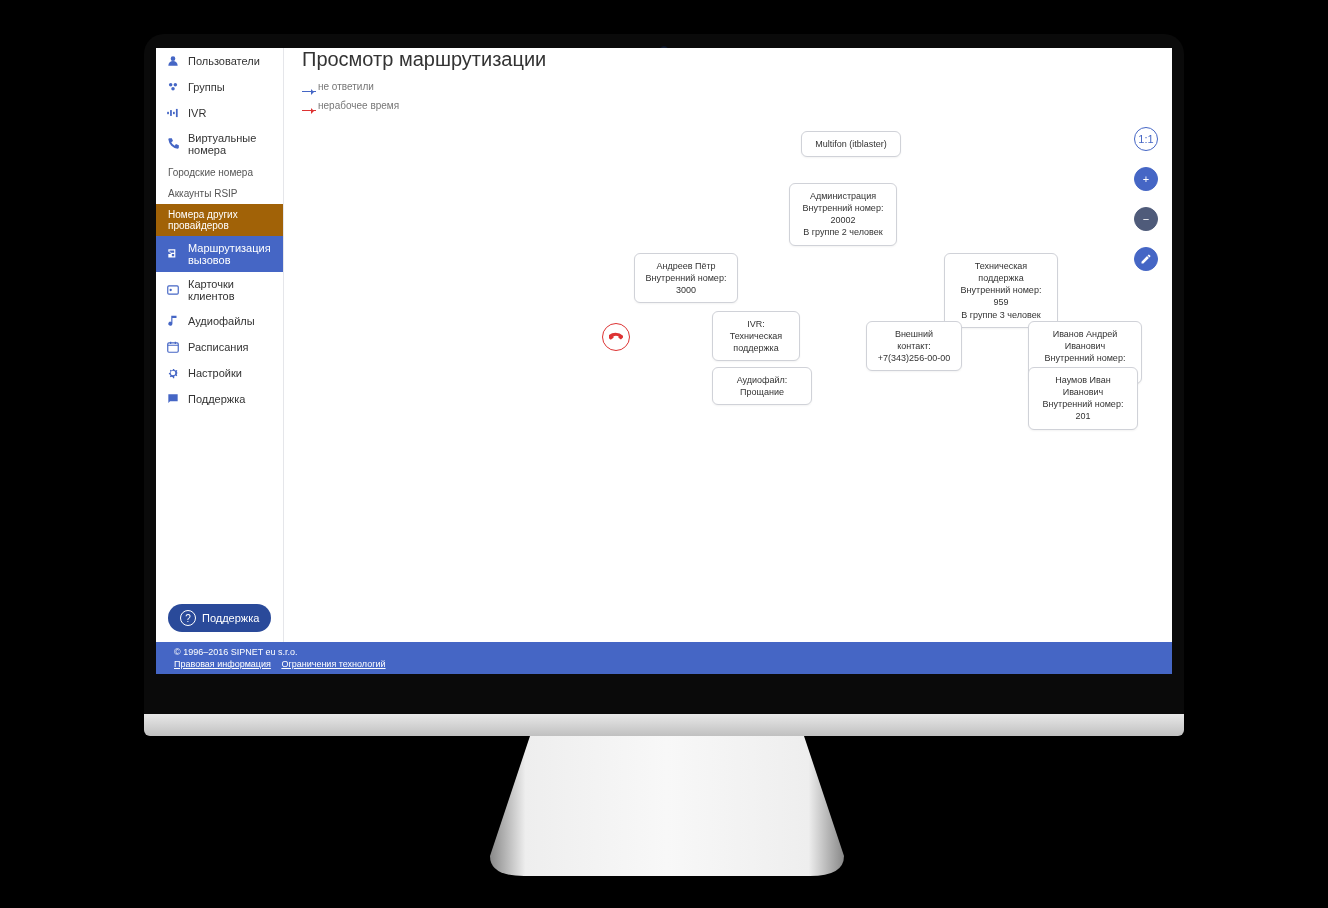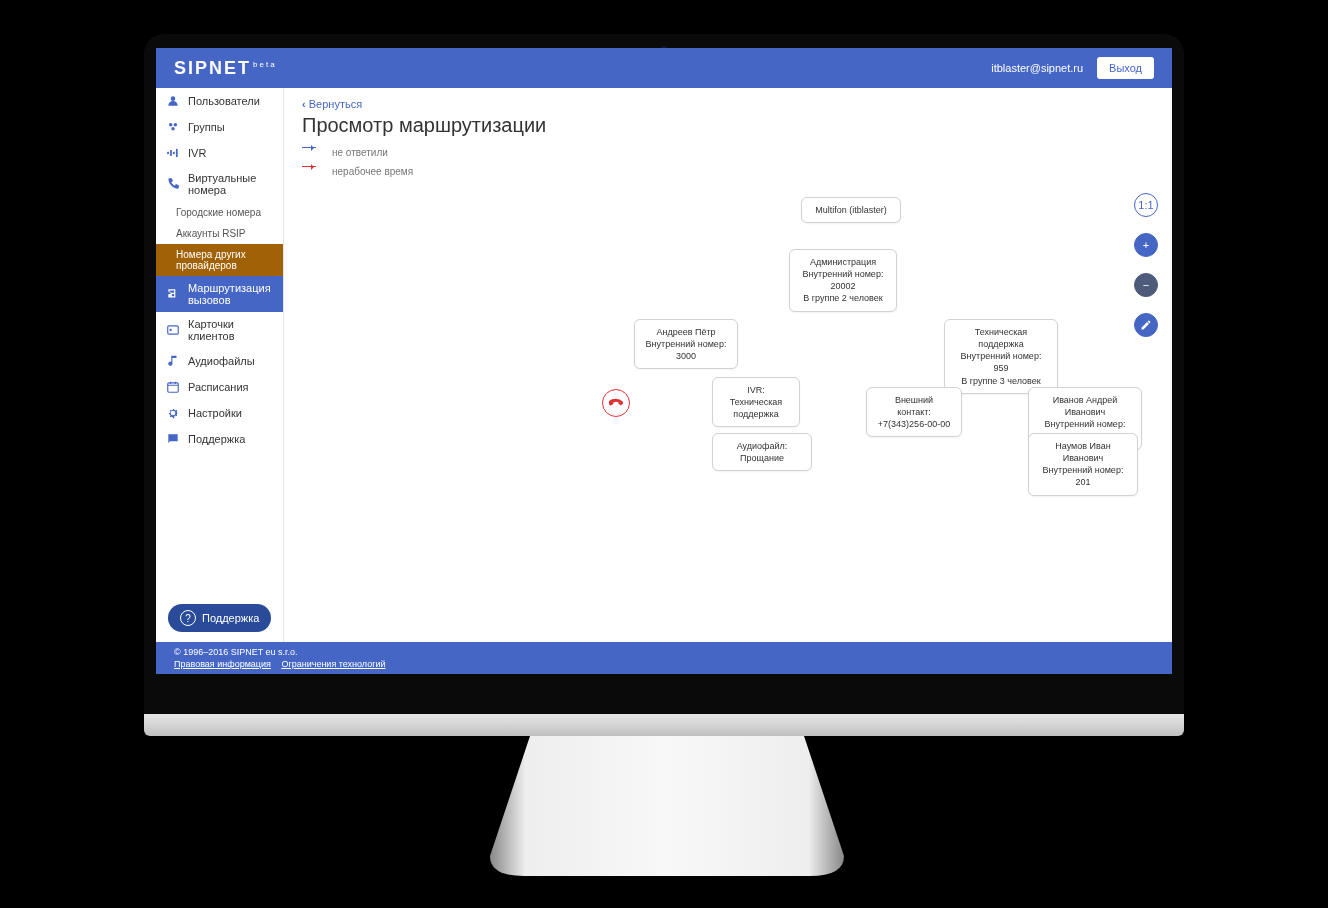--- a/index.html
+++ b/index.html
@@ -18,30 +18,30 @@
 .logo{font-size:18px;font-weight:700;letter-spacing:2px}
 .logo sup{font-size:8px;font-weight:400;vertical-align:super;margin-left:2px}
 .hspacer{flex:1}
 .email{font-size:11px;margin-right:14px}
 .logout-btn{background:#fff;color:#4566c5;border:none;padding:5px 12px;border-radius:3px;font-size:11px;cursor:pointer}
 .body{flex:1;display:flex;position:relative;z-index:2}
 .sidebar{width:128px;background:#fff;border-right:1px solid #e5e6ea;font-size:11px;color:#333}
 .nav-item{display:flex;align-items:center;gap:8px;padding:6px 10px;cursor:pointer}
 .nav-item.active{background:#4566c5;color:#fff}
 .nav-item.active .ic{color:#fff}
-.nav-sub{padding:5px 10px 5px 20px;font-size:10px;color:#555;cursor:pointer}
+.nav-sub{padding:5px 10px 5px 12px;font-size:10px;color:#555;cursor:pointer}
 .nav-sub.sel{background:#a16207;color:#fff}
 .ic{width:14px;height:14px;display:inline-flex;align-items:center;justify-content:center;color:#4566c5;flex-shrink:0}
 .ic svg{width:14px;height:14px;fill:currentColor}
 .content{flex:1;background:#fff;display:flex;flex-direction:column;position:relative}
 .back{font-size:11px;color:#4566c5;padding:10px 18px 4px;cursor:pointer}
 .back::before{content:"‹ ";font-weight:700}
 h1{font-size:20px;font-weight:300;color:#333;padding:0 18px 10px}
 .legend{font-size:10px;color:#777;padding:0 18px}
-.legend-row{display:flex;align-items:flex-start;gap:16px;margin-bottom:8px}
+.legend-row{display:flex;align-items:flex-end;gap:2px;margin-bottom:8px}
 .arrow{width:14px;height:1px;position:relative}
 .arrow.blue{background:#4566c5}
 .arrow.red{background:#d33}
 .arrow::after{content:"";position:absolute;right:-1px;top:-2px;border:3px solid transparent}
 .arrow.blue::after{border-left-color:#4566c5}
 .arrow.red::after{border-left-color:#d33}
 .diagram{flex:1;position:relative;overflow:hidden}
 .node{position:absolute;background:#fff;border:1px solid #d0d2d8;border-radius:6px;padding:6px 10px;font-size:9px;color:#333;text-align:center;line-height:1.35;box-shadow:0 1px 2px rgba(0,0,0,.05)}
 .node-title{font-weight:400}
 .hangup{position:absolute;width:28px;height:28px;border:1px solid #d33;border-radius:50%;display:flex;align-items:center;justify-content:center;background:#fff}
@@ -62,28 +62,20 @@
 </head>
 <body>
 
 <div class="mockup">
   <div class="webcam"></div>
 </div>
 
 <div class="screen">
   <div class="geo-bg"></div>
 
-  <div class="header">
-    <div class="logo">
-      <span>SIPNET</span><sup>beta</sup>
-    </div>
-    <div class="hspacer"></div>
-    <div class="email">itblaster@sipnet.ru</div>
-    <button class="logout-btn">Выход</button>
-  </div>
 
   <div class="body">
     <aside class="sidebar">
       <div class="nav-item">
         <span class="ic">
             <svg viewBox="0 0 24 24">
               <path d="M12 12a4 4 0 100-8 4 4 0 000 8zm-8 8a8 8 0 0116 0H4z"></path>
             </svg>
           </span>
         <span>Пользователи</span>
@@ -166,21 +158,20 @@
         <span class="ic">
             <svg viewBox="0 0 24 24">
               <path d="M4 4h16v12H7l-3 3V4z"></path>
             </svg>
           </span>
         <span>Поддержка</span>
       </div>
     </aside>
 
     <main class="content">
-      <div class="back">Вернуться</div>
       <h1>Просмотр маршрутизации</h1>
       <div class="legend">
         <div class="legend-row">
           <span class="arrow blue"></span>
           <span>не ответили</span>
         </div>
         <div class="legend-row">
           <span class="arrow red"></span>
           <span>нерабочее время</span>
         </div>

